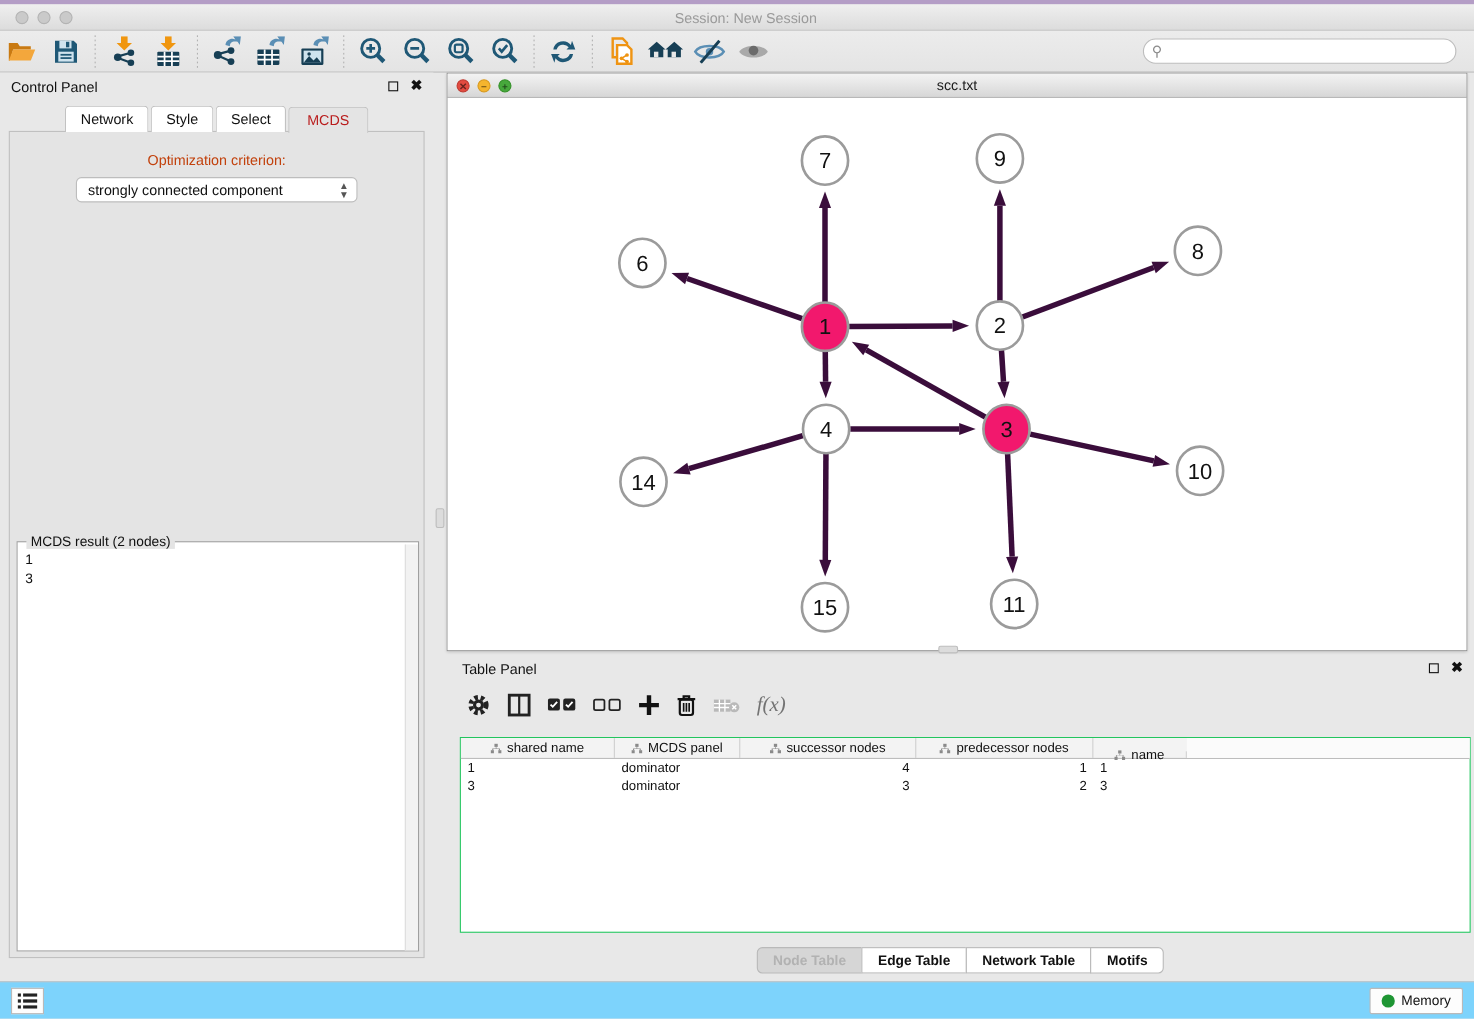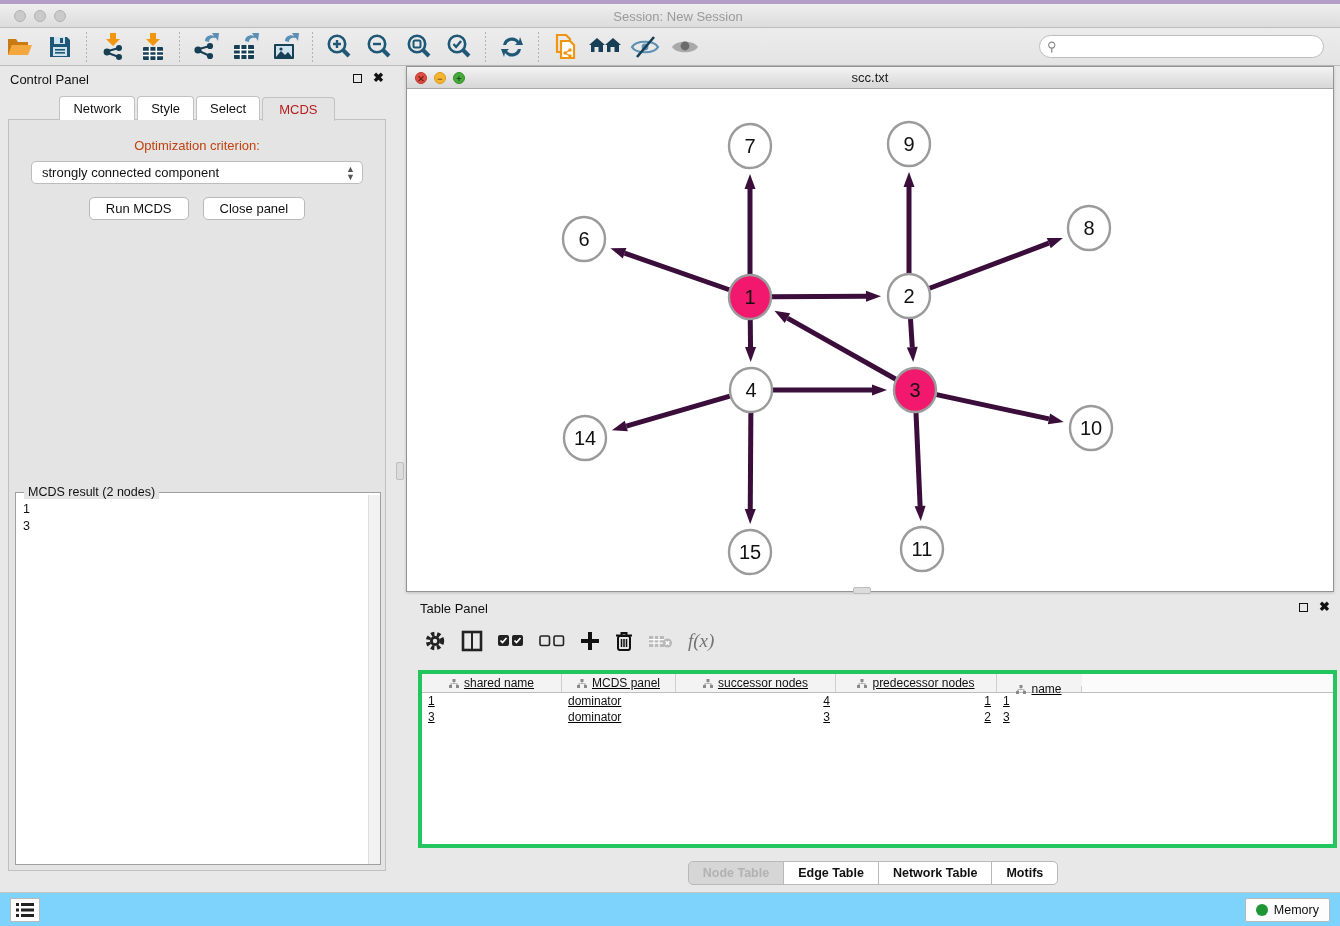--- a/index.html
+++ b/index.html
@@ -35,21 +35,21 @@
   .close-x { position:absolute; right:10px; top:4px; font-size:13px; font-weight:bold; color:#111; cursor:pointer; }
 
   .cp-tabs { position:absolute; left:0; top:30px; width:100%; display:flex; justify-content:center; z-index:2; }
   .cp-tab { border:1px solid #c2c2c2; border-bottom:none; background:#fff; color:#111;
     font-size:13px; padding:4px 13px; border-radius:4px 4px 0 0; margin:0 1px; cursor:pointer; }
   .cp-tab.selected { background:#e4e4e4; color:#b91c1c; position:relative; top:1px; padding:4px 16px; }
 
   .cp-body { position:absolute; left:8px; top:53px; width:378px; height:752px;
     background:#e4e4e4; border:1px solid #c0c0c0; }
   .opt-label { text-align:center; margin-top:18px; font-size:13px; color:#c2410c; }
-  .criterion-select { position:relative; margin:8px auto 0; width:332px; height:23px; background:#fff;
+  .criterion-select { position:relative; margin:8px auto 0; width:256px; height:23px; background:#fff;
     border:1px solid #bdbdbd; border-radius:5px; font-size:13px; line-height:21px;
     padding-left:10px; color:#111; cursor:pointer; }
   .stepper { position:absolute; right:7px; top:3px; font-size:9px; color:#555; line-height:8px; text-align:center; }
   .cp-buttons { display:flex; justify-content:center; gap:14px; margin-top:13px; }
   .cp-btn { background:#fff; border:1px solid #b9b9b9; border-radius:5px; font-size:13px;
     padding:3px 16px; color:#111; cursor:pointer; }
 
   .result-group { position:absolute; left:6px; top:372px; width:366px; height:373px;
     border:1px solid #9f9f9f; background:#fff; }
   .result-legend { position:absolute; left:8px; top:-8px; background:#e4e4e4; padding:0 4px;
@@ -77,21 +77,21 @@
     background:#dcdcdc; border:1px solid #bdbdbd; border-radius:2px; cursor:row-resize; }
 
   
   .table-panel { position:absolute; left:406px; top:595px; width:934px; height:293px; background:#e8e8e8; }
   .tp-toolbar { position:absolute; left:12px; top:26px; height:40px; display:flex; align-items:center; gap:15px; padding-left:6px; }
   .tp-btn { background:none; border:none; display:flex; align-items:center; cursor:pointer; }
   .tp-btn.disabled { cursor:default; }
   .fx-label { font-family:Liberation Serif, serif; font-style:italic; font-size:19px; color:#737373; }
 
   .node-table { position:absolute; left:12px; top:75px; width:919px; height:178px;
-    background:#fff; border:4px solid #22c55e; font-size:12px;text-decoration:underline; }
+    background:#fff; border:1px solid #22c55e; font-size:12px; }
   .nt-header { display:flex; height:19px; background:#f3f3f3; border-bottom:1px solid #bdbdbd; }
   .nt-hcell { display:flex; align-items:center; justify-content:center; gap:5px;
     border-right:1px solid #cfcfcf; color:#111; font-size:12px; cursor:pointer; }
   .nt-hcell:last-child { border-right:none; background:#fbfbfb; }
   .nt-row { display:flex; height:16px; line-height:16px; cursor:default; }
   .nt-cell { padding:0 6px; overflow:hidden; white-space:nowrap; color:#111; }
 
   .tp-tabs { position:absolute; left:0; right:0; top:266px; display:flex; justify-content:center; }
   .tp-tab { border:1px solid #b9b9b9; background:#fff; color:#111; font-size:12.5px; font-weight:bold;
     padding:4px 14px; margin-left:-1px; cursor:pointer; }
@@ -272,24 +272,20 @@
       <div class="cp-tab">Network</div>
       <div class="cp-tab">Style</div>
       <div class="cp-tab">Select</div>
       <div class="cp-tab selected">MCDS</div>
     </div>
   <div class="cp-body">
     <div class="opt-label">Optimization criterion:</div>
     <div class="criterion-select">
       <span>strongly connected component</span>
       <span class="stepper">▲<br>▼</span>
-    </div>
-    <div class="cp-buttons">
-      <button class="cp-btn">Run MCDS</button>
-      <button class="cp-btn">Close panel</button>
     </div>
     <div class="result-group">
       <span class="result-legend">MCDS result (2 nodes)</span>
       <div class="result-area" id="result-area">1
 3</div>
       <div class="result-scroll"></div>
     </div>
   </div>
 </div>
 

